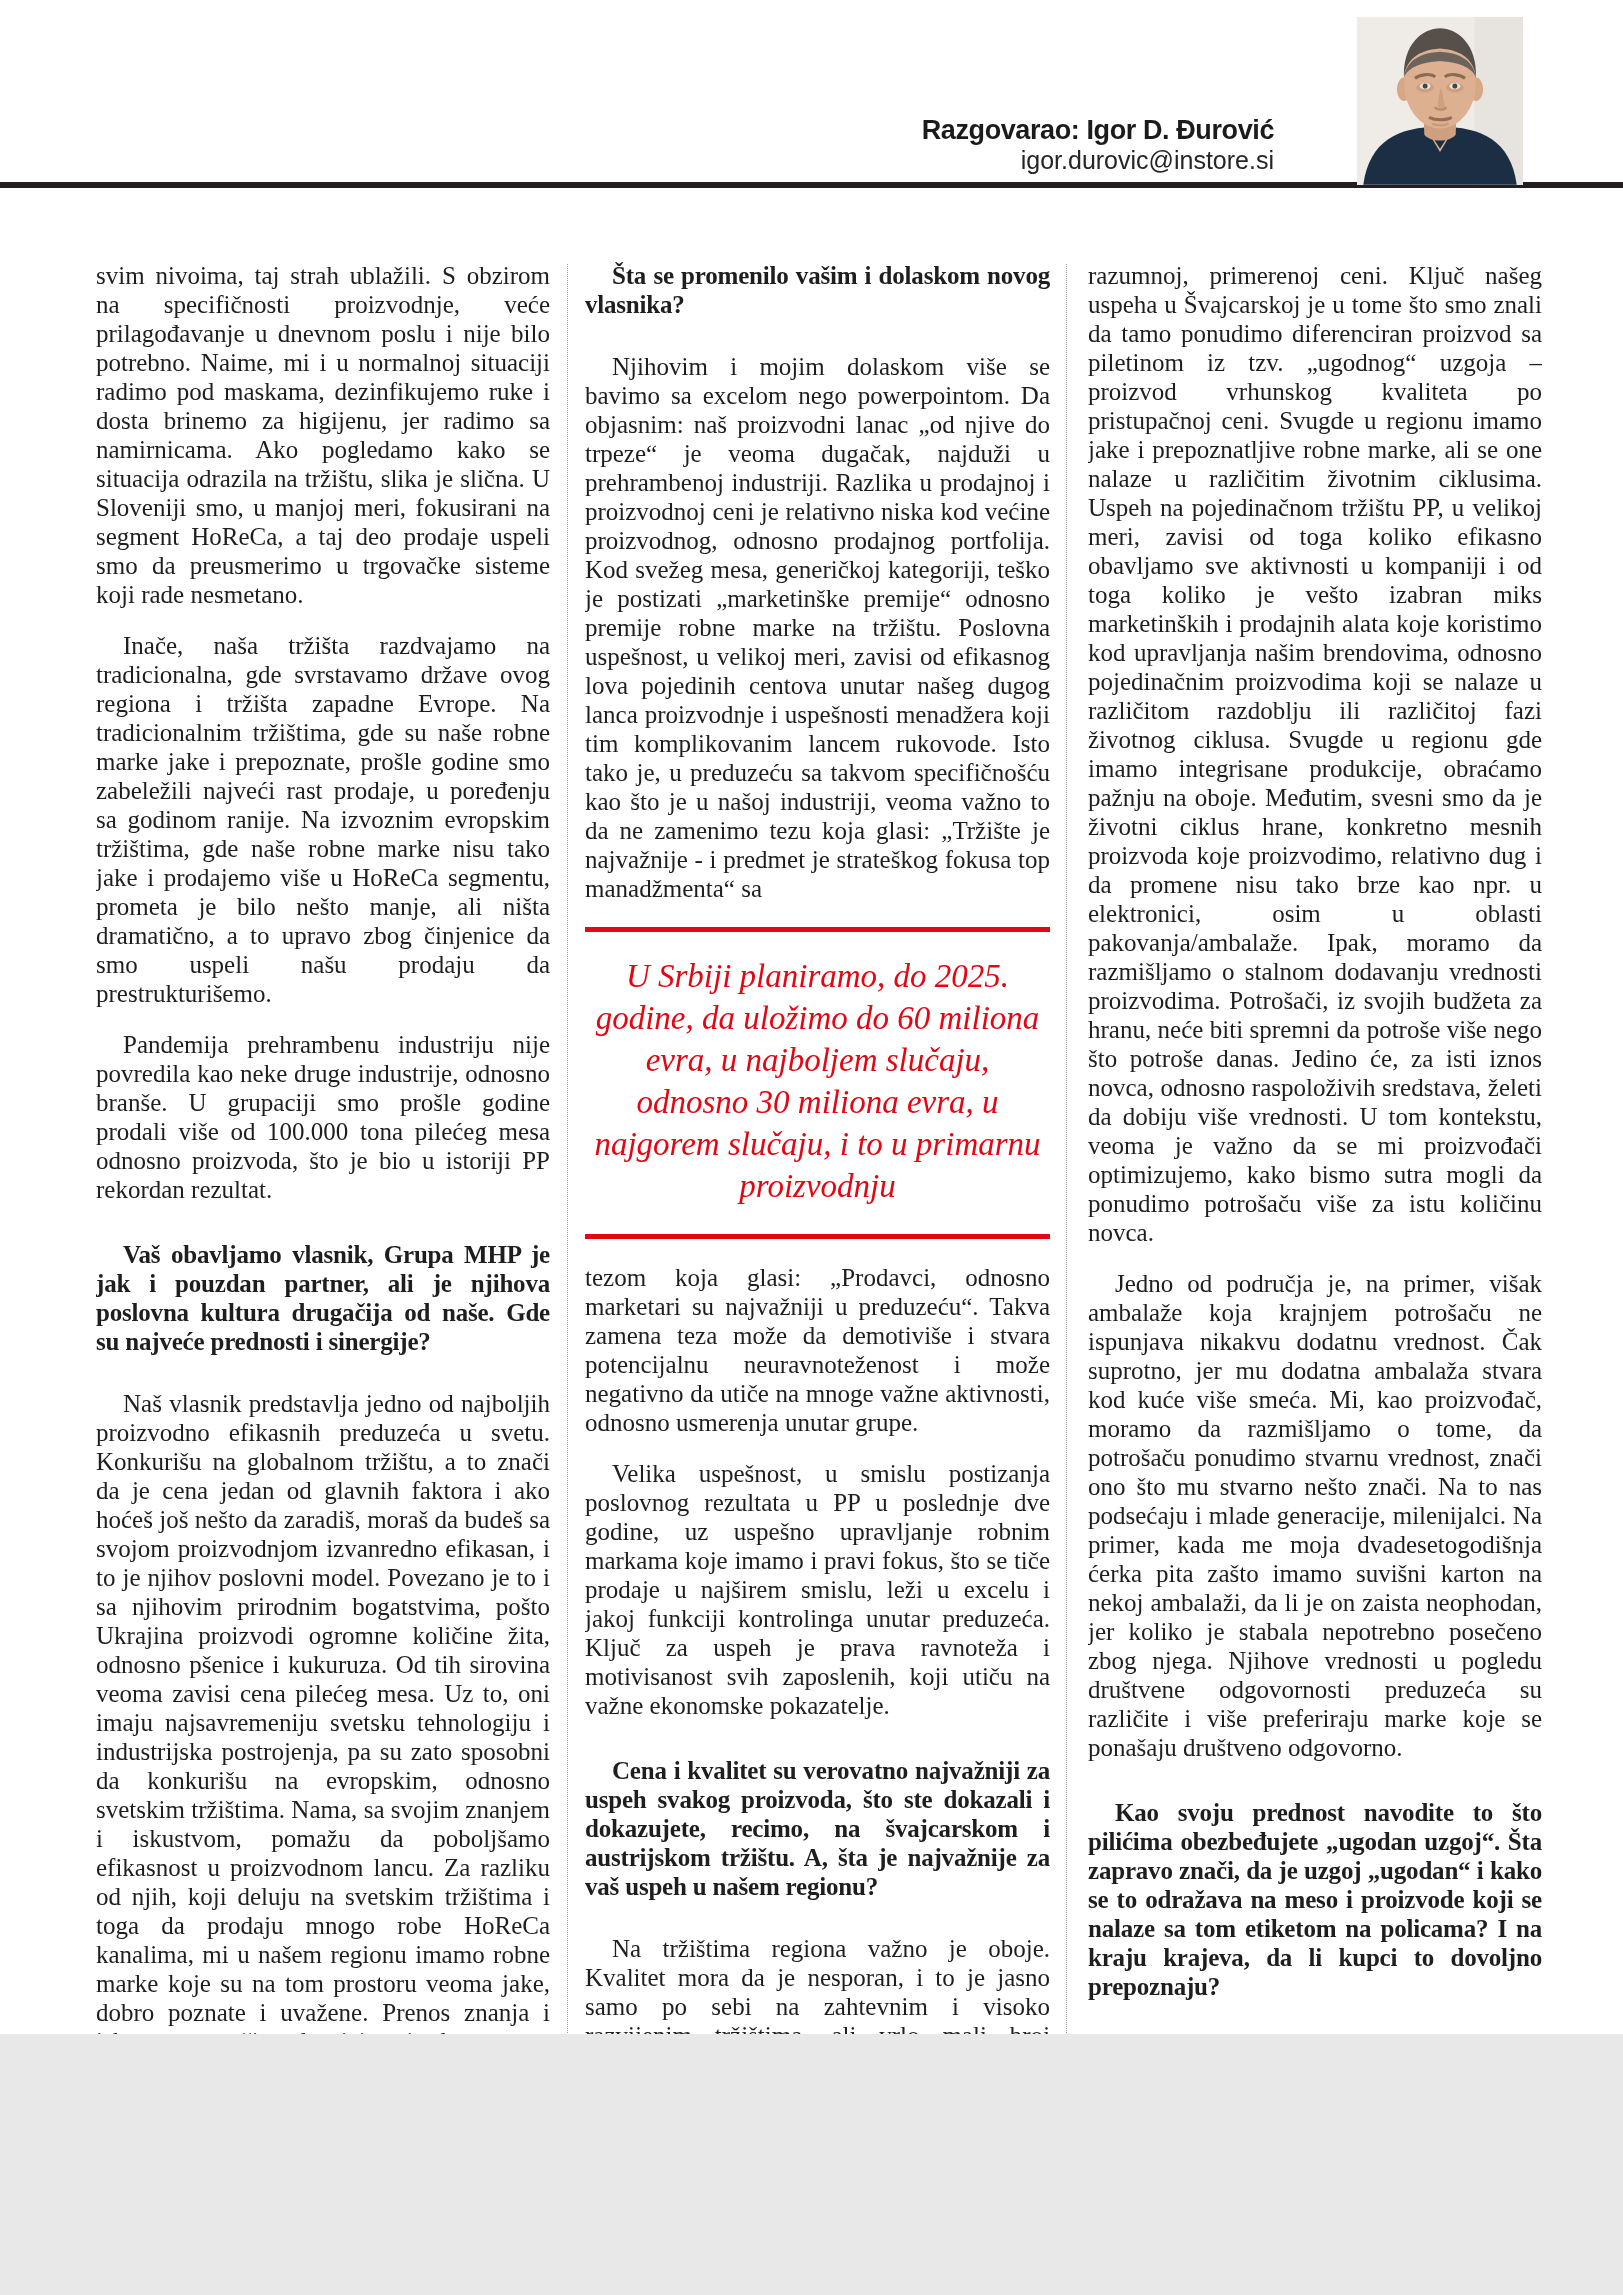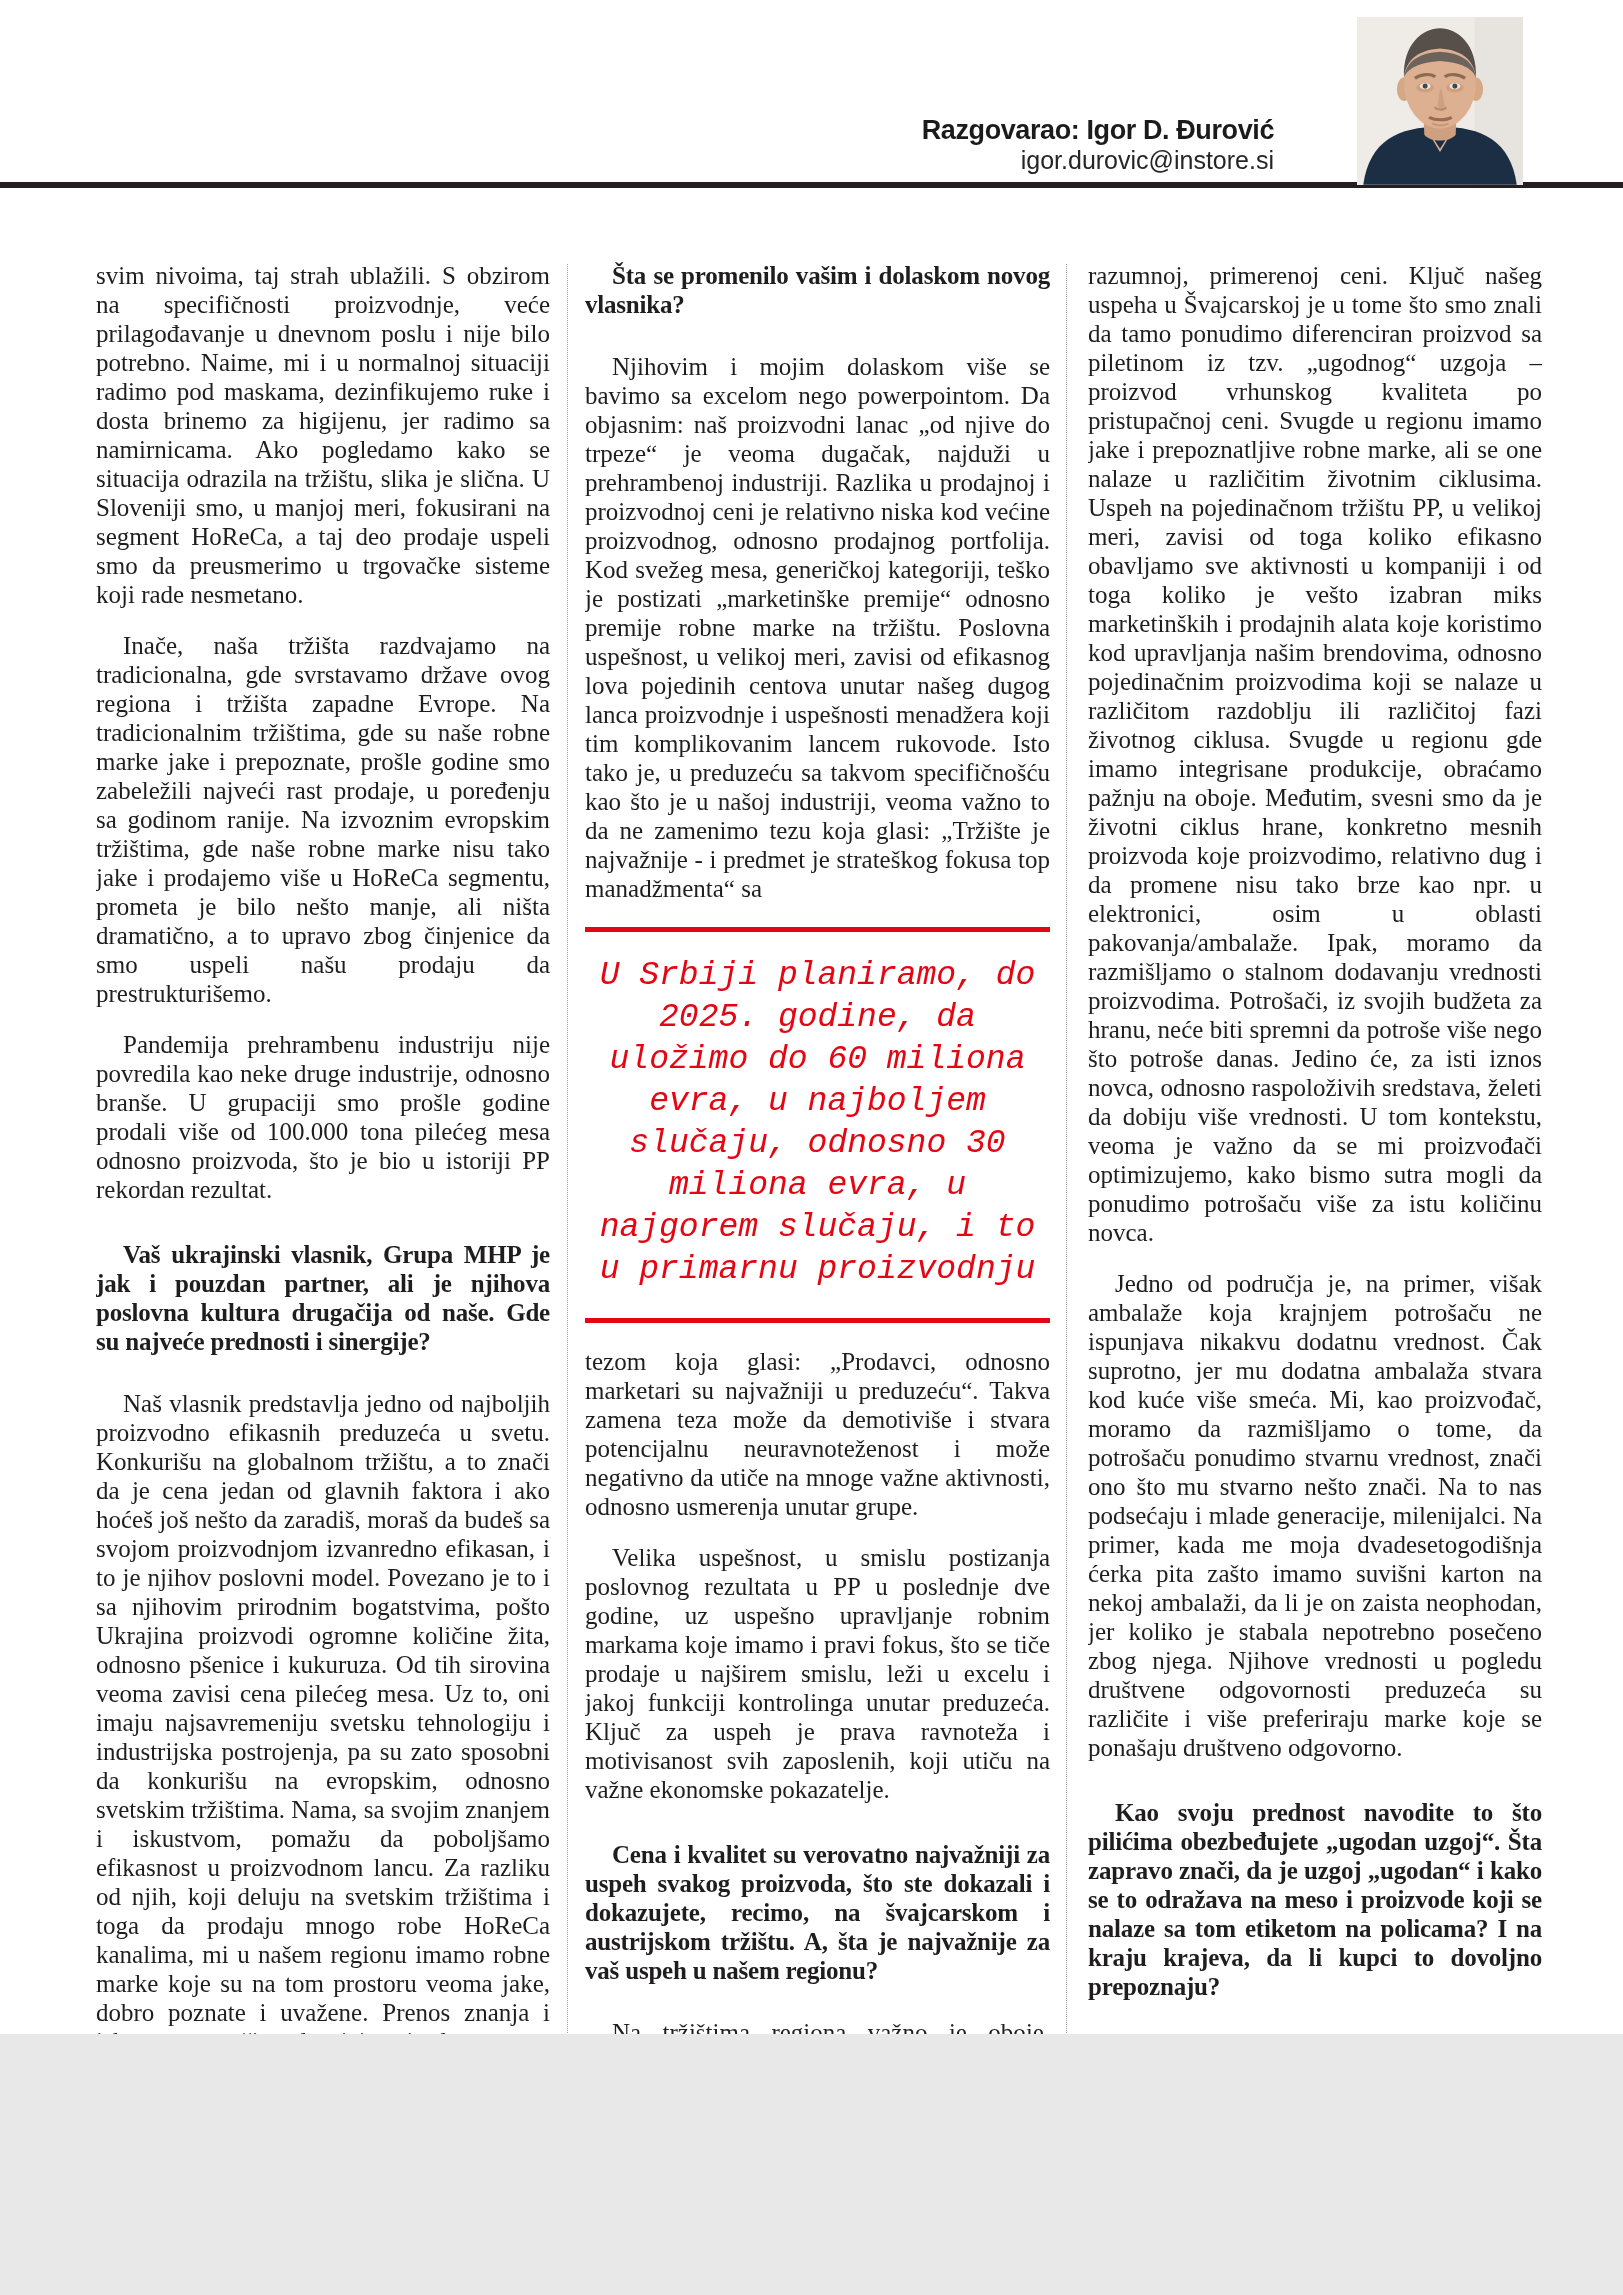--- a/index.html
+++ b/index.html
@@ -54,21 +54,21 @@
   .divider1{left:567px;}
   .divider2{left:1066px;}
   
   .pullquote{
     margin:23.6px 0 4.7px 0;
     border-top:5.5px solid #e30613;
     border-bottom:5.5px solid #e30613;
     padding:23.6px 6.3px 27px 6.3px;
   }
   .pullquote-text{
-    font-family:Liberation Mono, monospace;
+    font-family:Liberation Serif, serif;
     font-style:italic;
     font-weight:500;
     font-size:33px;line-height:42px;
     color:#e30613;
     text-align:center;
     text-indent:0 !important;
     margin:0 !important;
   }
   .col .pullquote + p{margin-top:23.6px;}
   
@@ -143,21 +143,21 @@
       <path d="M96,136 C103,139 111,139 117,136" stroke="#c79878" stroke-width="2.5" fill="none"></path>
     </svg>
   </div>
 
   <div class="header-rule"></div>
 
   <section class="col col1">
     <p class="noindent">svim nivoima, taj strah ublažili. S obzirom na specifičnosti proizvodnje, veće prilagođavanje u dnevnom poslu i nije bilo potrebno. Naime, mi i u normalnoj situaciji radimo pod maskama, dezinfikujemo ruke i dosta brinemo za higijenu, jer radimo sa namirnicama. Ako pogledamo kako se situacija odrazila na tržištu, slika je slična. U Sloveniji smo, u manjoj meri, fokusirani na segment HoReCa, a taj deo prodaje uspeli smo da preusmerimo u trgovačke sisteme koji rade nesmetano.</p>
     <p>Inače, naša tržišta razdvajamo na tradicionalna, gde svrstavamo države ovog regiona i tržišta zapadne Evrope. Na tradicionalnim tržištima, gde su naše robne marke jake i prepoznate, prošle godine smo zabeležili najveći rast prodaje, u poređenju sa godinom ranije. Na izvoznim evropskim tržištima, gde naše robne marke nisu tako jake i prodajemo više u HoReCa segmentu, prometa je bilo nešto manje, ali ništa dramatično, a to upravo zbog činjenice da smo uspeli našu prodaju da prestrukturišemo.</p>
     <p>Pandemija prehrambenu industriju nije povredila kao neke druge industrije, odnosno branše. U grupaciji smo prošle godine prodali više od 100.000 tona pilećeg mesa odnosno proizvoda, što je bio u istoriji PP rekordan rezultat.</p>
-    <p class="question">Vaš ukrajinski vlasnik, Grupa MHP je jak i pouzdan partner, ali je njihova poslovna kultura drugačija od naše. Gde su najveće prednosti i sinergije?</p>
+    <p class="question">Vaš obavljamo vlasnik, Grupa MHP je jak i pouzdan partner, ali je njihova poslovna kultura drugačija od naše. Gde su najveće prednosti i sinergije?</p>
     <p>Naš vlasnik predstavlja jedno od najboljih proizvodno efikasnih preduzeća u svetu. Konkurišu na globalnom tržištu, a to znači da je cena jedan od glavnih faktora i ako hoćeš još nešto da zaradiš, moraš da budeš sa svojom proizvodnjom izvanredno efikasan, i to je njihov poslovni model. Povezano je to i sa njihovim prirodnim bogatstvima, pošto Ukrajina proizvodi ogromne količine žita, odnosno pšenice i kukuruza. Od tih sirovina veoma zavisi cena pilećeg mesa. Uz to, oni imaju najsavremeniju svetsku tehnologiju i industrijska postrojenja, pa su zato sposobni da konkurišu na evropskim, odnosno svetskim tržištima. Nama, sa svojim znanjem i iskustvom, pomažu da poboljšamo efikasnost u proizvodnom lancu. Za razliku od njih, koji deluju na svetskim tržištima i toga da prodaju mnogo robe HoReCa kanalima, mi u našem regionu imamo robne marke koje su na tom prostoru veoma jake, dobro poznate i uvažene. Prenos znanja i iskustva sa našim vlasnicima je dvosmeran, tako na primer naš vlasnik može da crpi naša bogata iskustva u izgradnji i razvoju sopstvenih brendova.</p>
   </section>
 
   <div class="divider divider1"></div>
 
   <section class="col col2">
     <p class="question" style="margin-top:0;">Šta se promenilo vašim i dolaskom novog vlasnika?</p>
     <p>Njihovim i mojim dolaskom više se bavimo sa excelom nego powerpointom. Da objasnim: naš proizvodni lanac „od njive do trpeze“ je veoma dugačak, najduži u prehrambenoj industriji. Razlika u prodajnoj i proizvodnoj ceni je relativno niska kod većine proizvodnog, odnosno prodajnog portfolija. Kod svežeg mesa, generičkoj kategoriji, teško je postizati „marketinške premije“ odnosno premije robne marke na tržištu. Poslovna uspešnost, u velikoj meri, zavisi od efikasnog lova pojedinih centova unutar našeg dugog lanca proizvodnje i uspešnosti menadžera koji tim komplikovanim lancem rukovode. Isto tako je, u preduzeću sa takvom specifičnošću kao što je u našoj industriji, veoma važno to da ne zamenimo tezu koja glasi: „Tržište je najvažnije - i predmet je strateškog fokusa top manadžmenta“ sa</p>
     <div class="pullquote">
       <p class="pullquote-text">U Srbiji planiramo, do 2025. godine, da uložimo do 60 miliona evra, u najboljem slučaju, odnosno 30 miliona evra, u najgorem slučaju, i to u primarnu proizvodnju</p>

